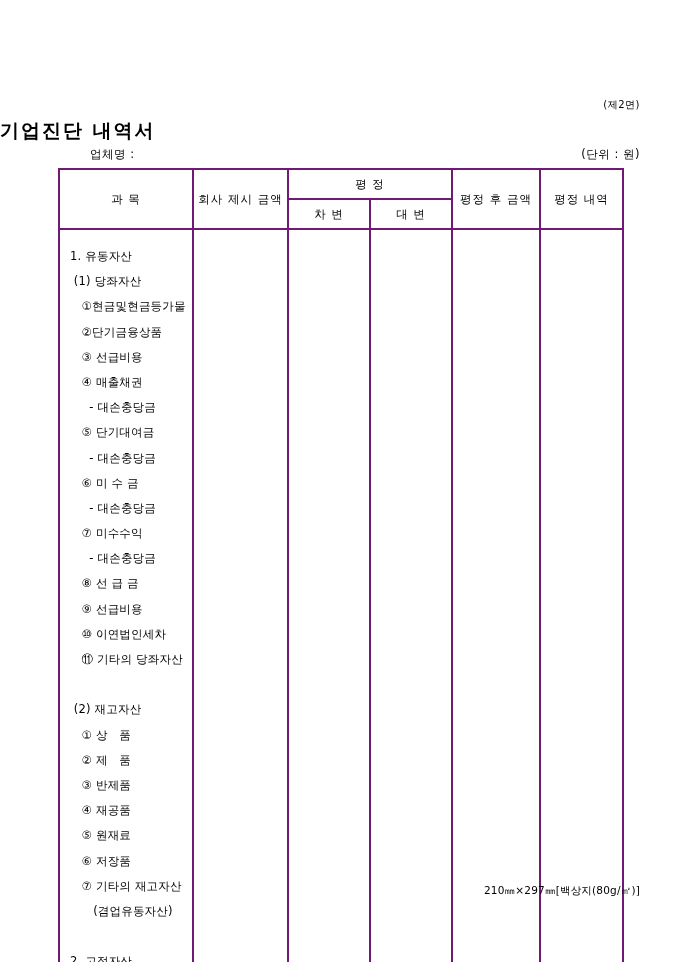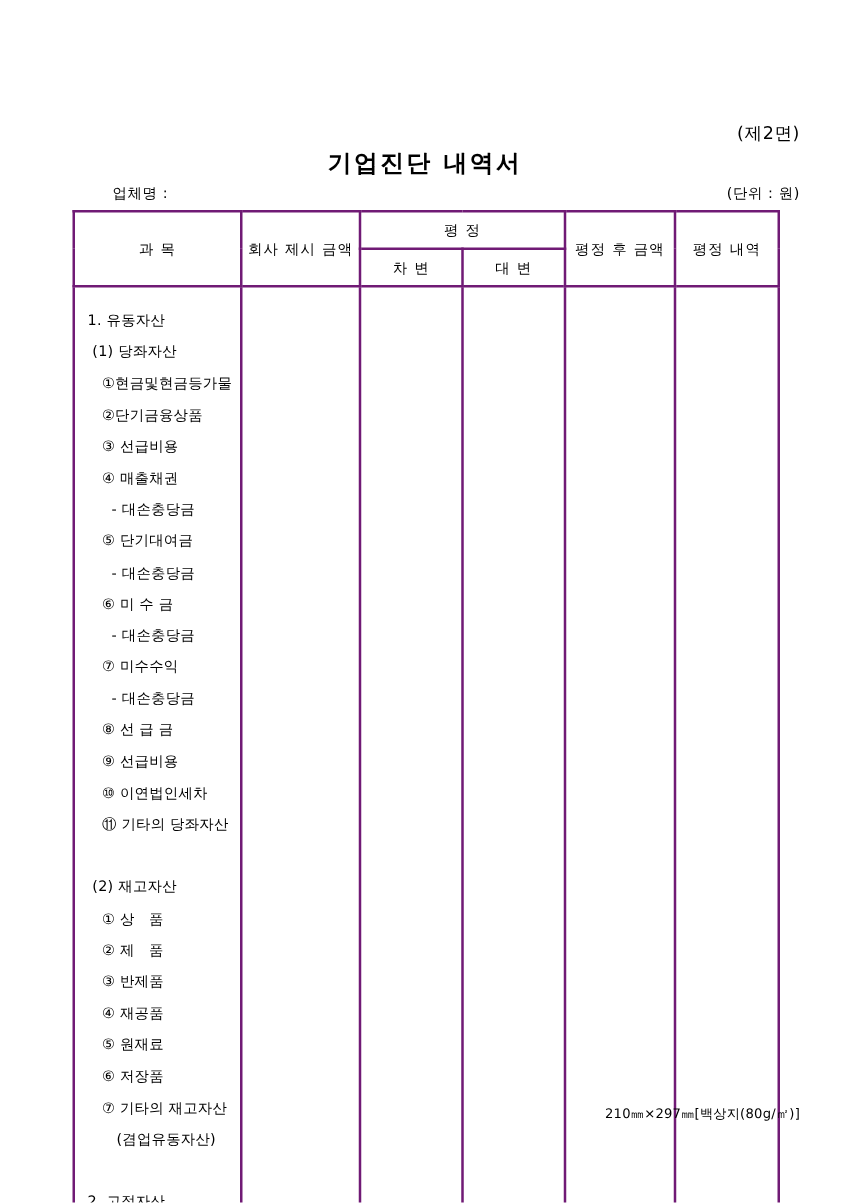--- a/index.html
+++ b/index.html
@@ -19,28 +19,27 @@
     position: absolute;
     left: 0; top: 0;
     width: 680px;
     height: 962px;
     box-sizing: border-box;
   }
   .page-marker {
     position: absolute;
     right: 40px;
     top: 98px;
-    font-size: 14px;
+    font-size: 10px;
     letter-spacing: 0.5px;
   }
   .doc-title {
     position: absolute;
     left: 0; right: 0;
     top: 118px;
-    text-align: center;
     font-size: 19px;
     font-weight: bold;
     letter-spacing: 2px;
   }
   .subhead {
     position: absolute;
     left: 58px;
     right: 40px;
     top: 147px;
     height: 16px;

